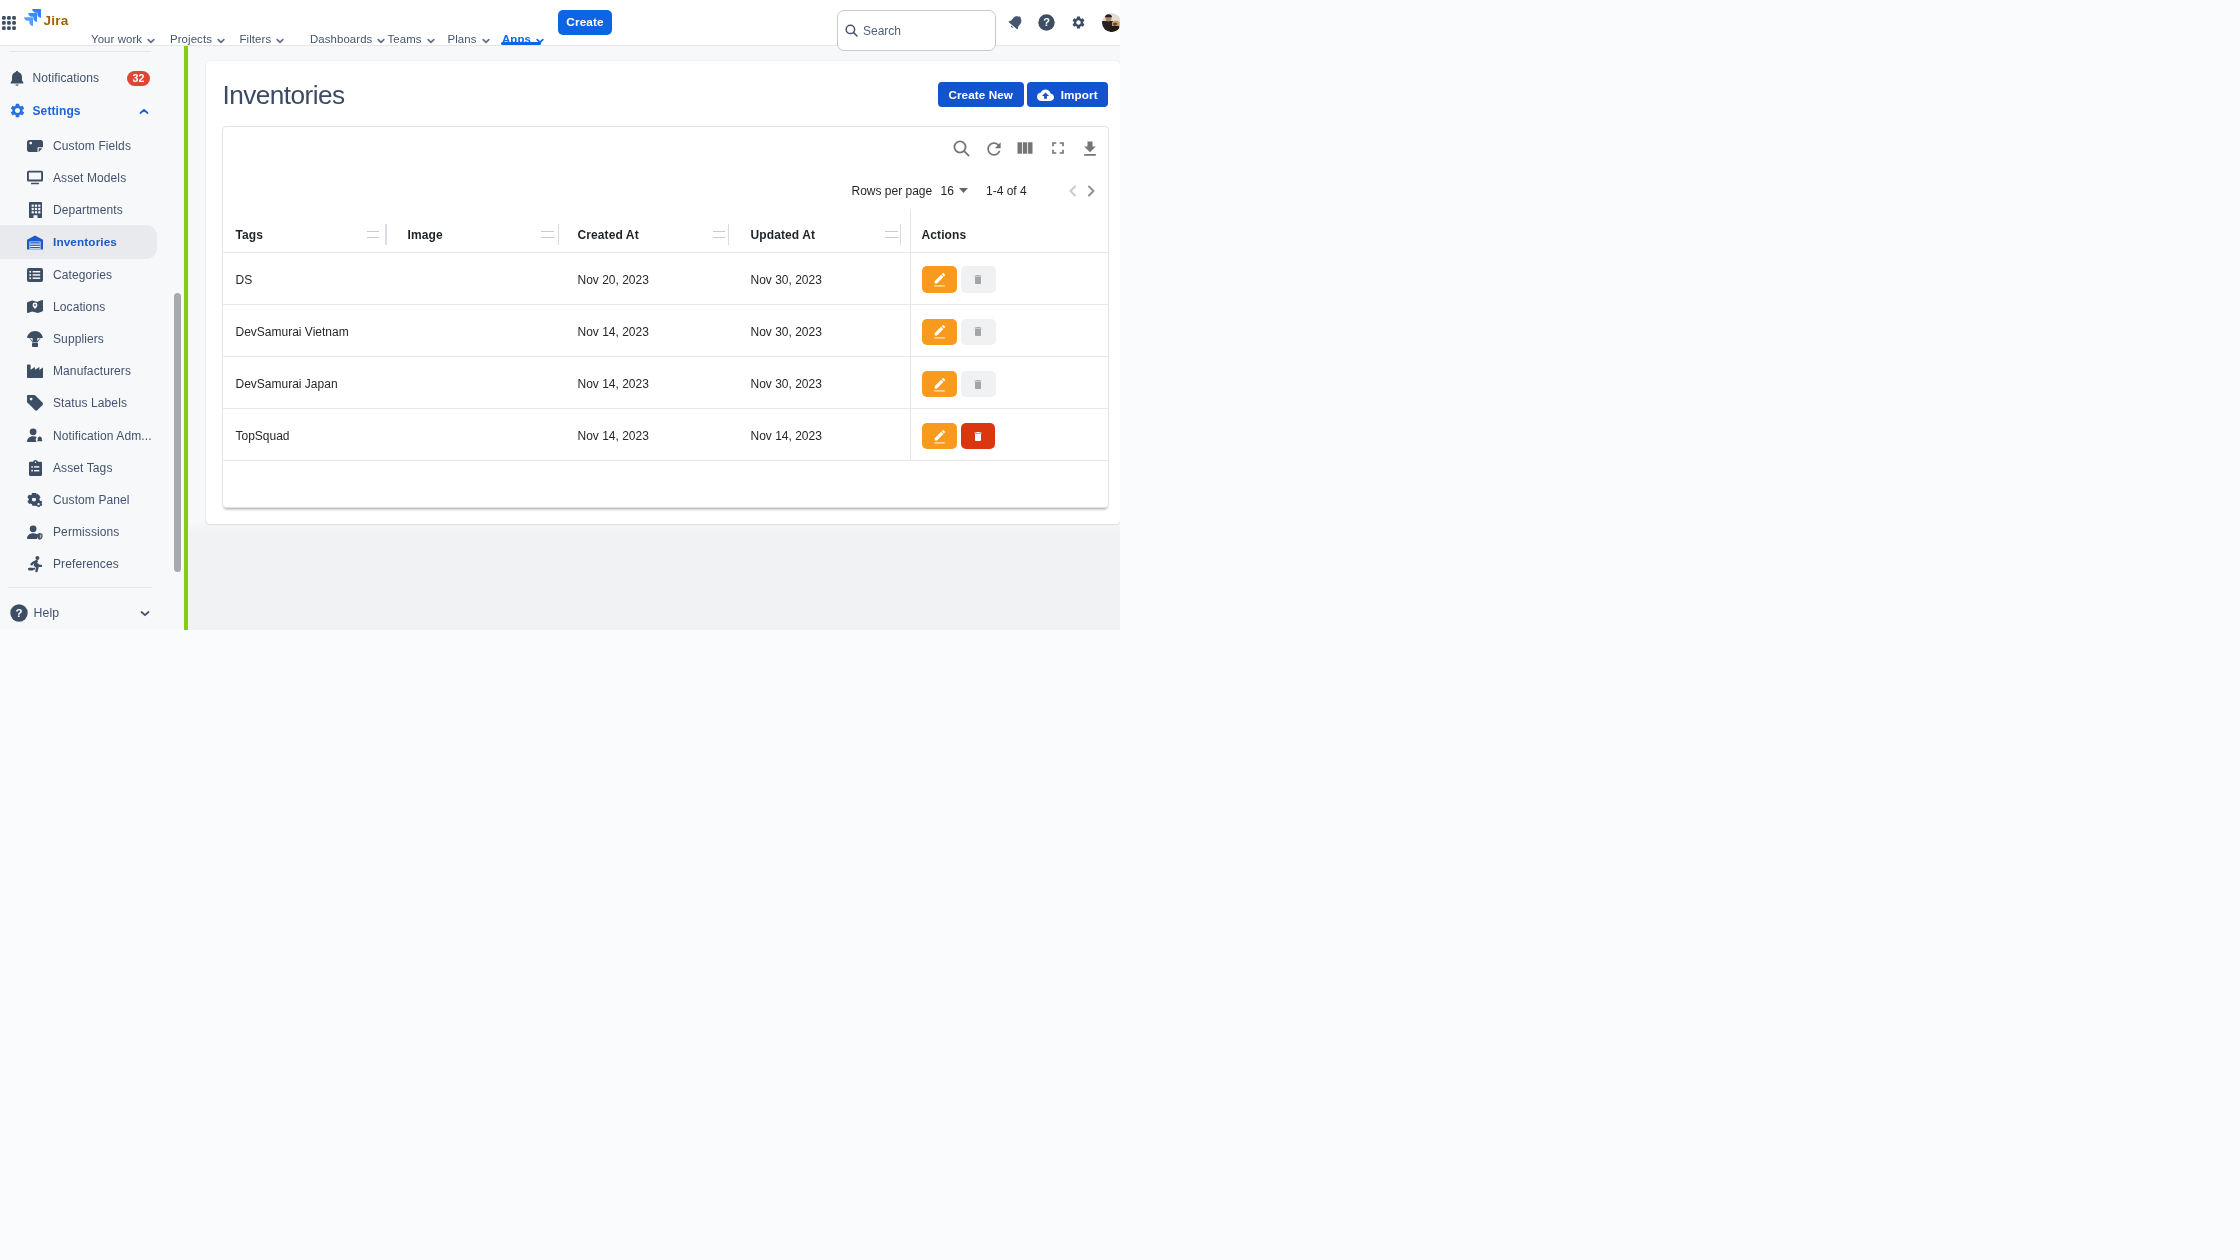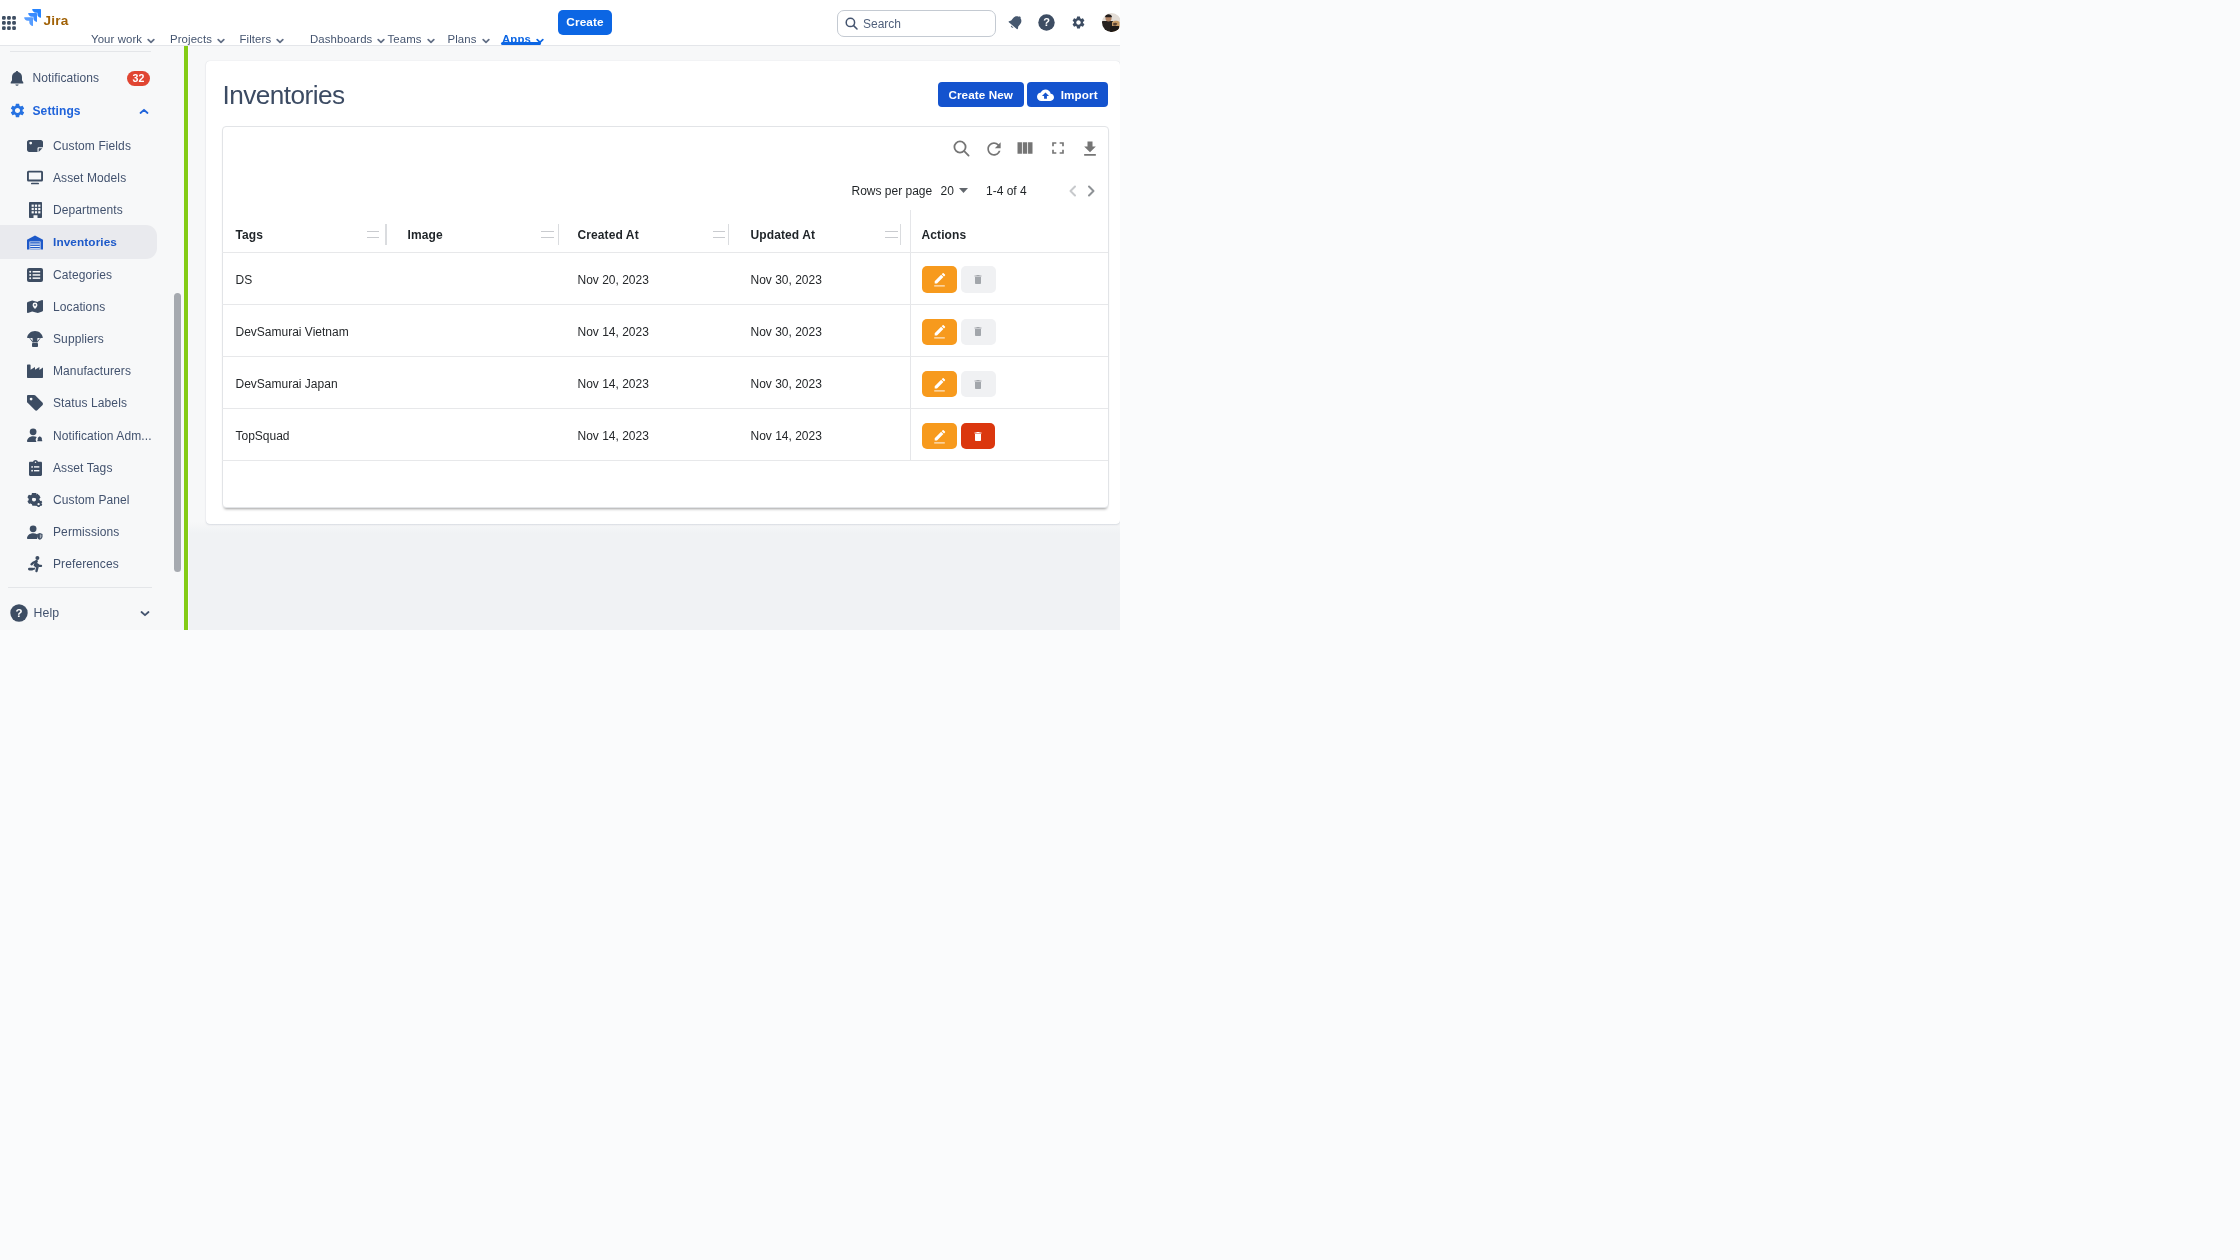--- a/index.html
+++ b/index.html
@@ -5,21 +5,21 @@
 *{margin:0;padding:0;box-sizing:border-box}
 html,body{width:1120px;height:630px;overflow:hidden}
 body{font-family:"Liberation Sans",sans-serif;position:relative;background:#FAFBFC}
 .abs{position:absolute}
 
 #nav{position:absolute;left:0;top:0;width:1120px;height:46px;background:#fff;border-bottom:1px solid #E4E6EA;z-index:5}
 .nvi{position:absolute;top:0;height:45px;display:flex;align-items:flex-end;gap:5px;font-size:11.4px;font-weight:500;color:#44546F;letter-spacing:.1px}
 .nvi svg{margin-top:1px}
 #appsu{position:absolute;left:501px;top:41.5px;width:40px;height:3.2px;background:#0C66E4;border-radius:2px}
 #createbtn{position:absolute;left:558px;top:9.5px;width:54px;height:25.4px;background:#0C66E4;border-radius:5px;color:#fff;font-size:11.8px;font-weight:700;display:flex;align-items:center;justify-content:center;letter-spacing:.1px}
-#search{position:absolute;left:837px;top:10px;width:159px;height:27px;border:1px solid #C4CAD2;border-radius:7px;background:#fff;display:flex;align-items:center}
+#search{position:absolute;left:837px;top:10px;width:159px;height:41px;border:1px solid #C4CAD2;border-radius:7px;background:#fff;display:flex;align-items:center}
 #search span{color:#50607C;font-size:12px;margin-left:5.5px}
 
 #side{position:absolute;left:0;top:46px;width:188px;height:584px;background:#F7F8F9;border-right:4px solid #84cc16}
 .sbi{position:absolute;left:0;width:188px;height:32px;display:flex;align-items:center;font-size:12px;color:#42526E;letter-spacing:.1px}
 .sbi .ic{position:absolute;left:8.5px;width:17px;height:17px;display:flex;align-items:center;justify-content:center}
 .sbi .ic2{position:absolute;left:27px;width:16px;height:16px;display:flex;align-items:center;justify-content:center}
 .sbi .tx{position:absolute;left:32.5px}
 .sbi .tx2{position:absolute;left:53px}
 #selpill{position:absolute;left:0;top:179px;width:157px;height:33.5px;background:#E9EAEE;border-radius:0 11px 11px 0}
 #sbbadge{position:absolute;left:127px;top:24.5px;width:23px;height:15px;border-radius:8px;background:#E04532;color:#fff;font-size:10.6px;font-weight:700;display:flex;align-items:center;justify-content:center}
@@ -349,21 +349,21 @@
     <path fill="#757575" d="M14.67 5v14H9.33V5h5.34zm1 14H21V5h-5.33v14zm-7.34 0V5H3v14h5.33z"></path>
   </svg>
 <svg class="abs" style="left:1048px;top:138px" width="20" height="20" viewBox="0 0 24 24">
     <path fill="#757575" d="M7 14H5v5h5v-2H7v-3zm-2-4h2V7h3V5H5v5zm12 7h-3v2h5v-5h-2v3zM14 5v2h3v3h2V5h-5z"></path>
   </svg>
 <svg class="abs" style="left:1079.5px;top:138.5px" width="20" height="20" viewBox="0 0 24 24">
     <path fill="#757575" d="M5 20h14v-2H5v2zM19 9h-4V3H9v6H5l7 7 7-7z"></path>
   </svg>
 
 <div class="tbtxt" style="left:851.5px;top:184px;color:#1F2326">Rows per page</div>
-<div class="tbtxt" style="left:940.5px;top:184px;color:#1F2326">20</div>
+<div class="tbtxt" style="left:940.5px;top:184px;color:#1F2326">16</div>
 <svg class="abs" style="left:958.5px;top:188px" width="9" height="5" viewBox="0 0 9 5">
     <path d="M0 0h9L4.5 5z" fill="#62676D"></path>
   </svg>
 <div class="tbtxt" style="left:986px;top:184px;color:#1F2326">1-4 of 4</div>
 <svg class="abs" style="left:1067.5px;top:184.5px" width="9" height="12" viewBox="0 0 9 12">
     <polyline points="7,1.5 2.5,6 7,10.5" fill="none" stroke="#C7C9CC" stroke-width="2" stroke-linecap="round" stroke-linejoin="round"></polyline>
   </svg>
 <svg class="abs" style="left:1086.5px;top:184.5px" width="9" height="12" viewBox="0 0 9 12">
     <polyline points="2,1.5 6.5,6 2,10.5" fill="none" stroke="#8E9296" stroke-width="2" stroke-linecap="round" stroke-linejoin="round"></polyline>
   </svg>

